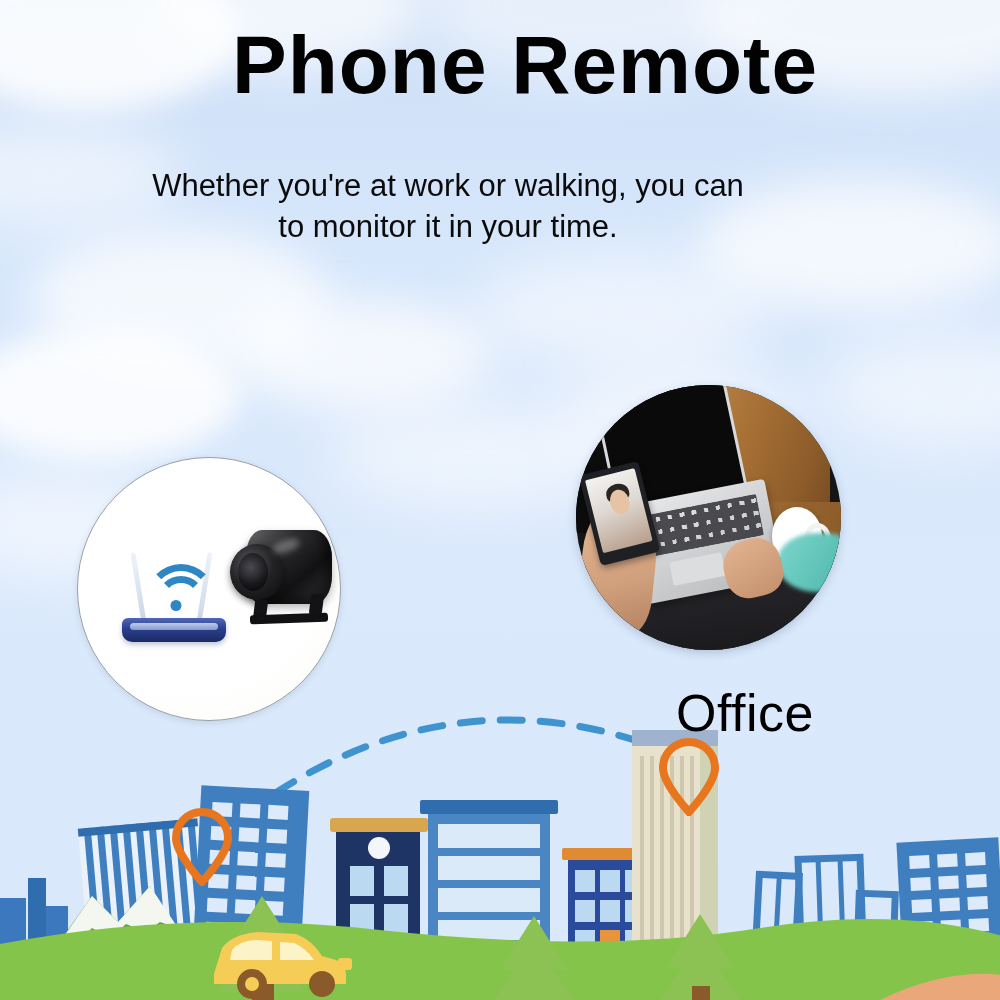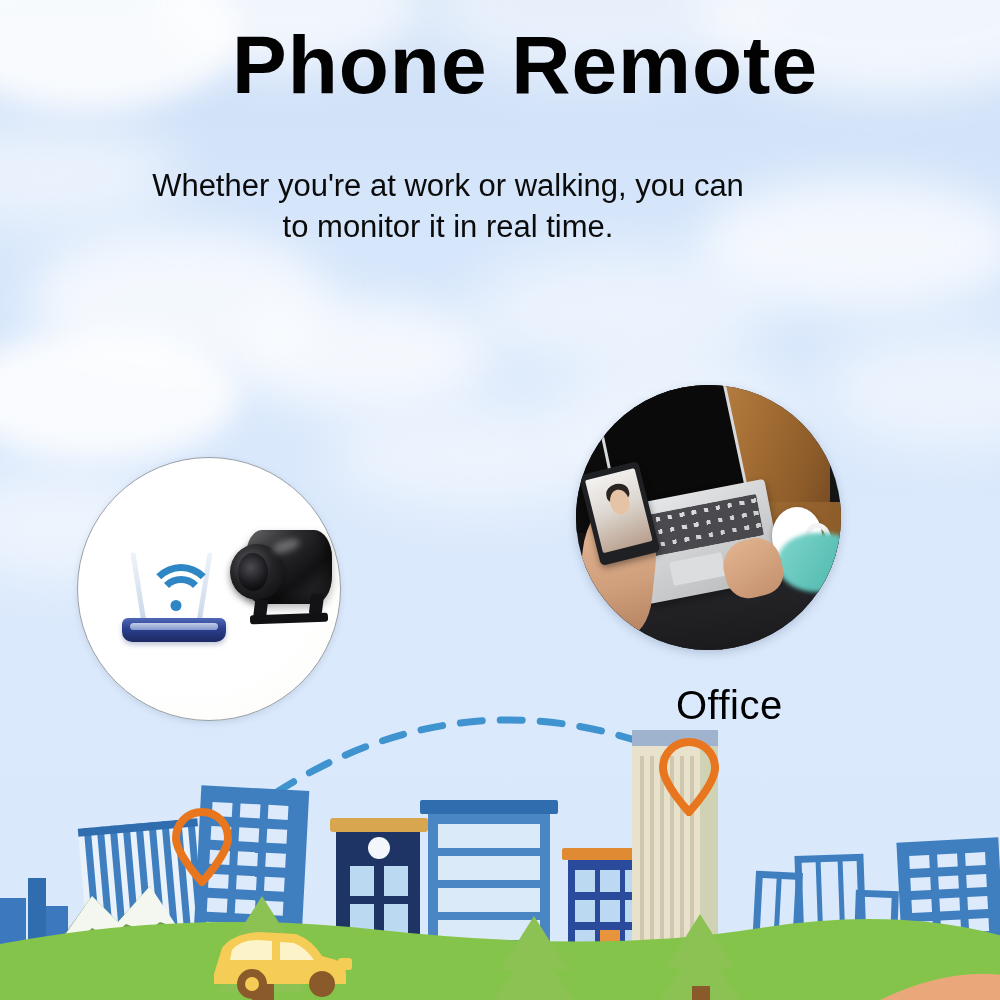--- a/index.html
+++ b/index.html
@@ -238,21 +238,21 @@
 
   
   #arc { position: absolute; left: 0; top: 620px; width: 1000px; height: 220px; }
 
   
   #city { position: absolute; left: 0; top: 700px; width: 1000px; height: 300px; }
 
   
   .place-label {
     position: absolute;
-    font-size: 40px;
+    font-size: 52px;
     font-weight: 400;
     color: #000;
     letter-spacing: .5px;
     white-space: nowrap;
   }
   #label-home { left: 133px; top: 735px; }
   #label-office { left: 676px; top: 683px; }
 
   .pin { position: absolute; width: 60px; height: 78px; }
   #pin-home { left: 172px; top: 808px; }
@@ -275,21 +275,21 @@
   <div class="cloud soft" style="left:700px; top:180px;  width:320px; height:130px;"></div>
   <div class="cloud faint" style="left:820px; top:330px;  width:260px; height:120px;"></div>
   <div class="cloud faint" style="left:330px; top:400px;  width:300px; height:110px;"></div>
   <div class="cloud faint" style="left:-50px; top:470px;  width:220px; height:110px;"></div>
   <div class="cloud faint" style="left:560px; top:360px;  width:240px; height:100px;"></div>
 
   <div id="title">Phone Remote</div>
 
   <div id="subtitle">
     <span class="ln">Whether you're at work or walking, you can</span>
-    <span class="ln">to monitor it in real time.</span>
+    <span class="ln">to monitor it in your time.</span>
   </div>
 
   <div id="device-circle">
     <div class="router">
       <div class="ant l"></div>
       <div class="ant r"></div>
       <div class="wifi-glyph">
         <span class="a1"></span>
         <span class="a2"></span>
         <span class="dot"></span>

